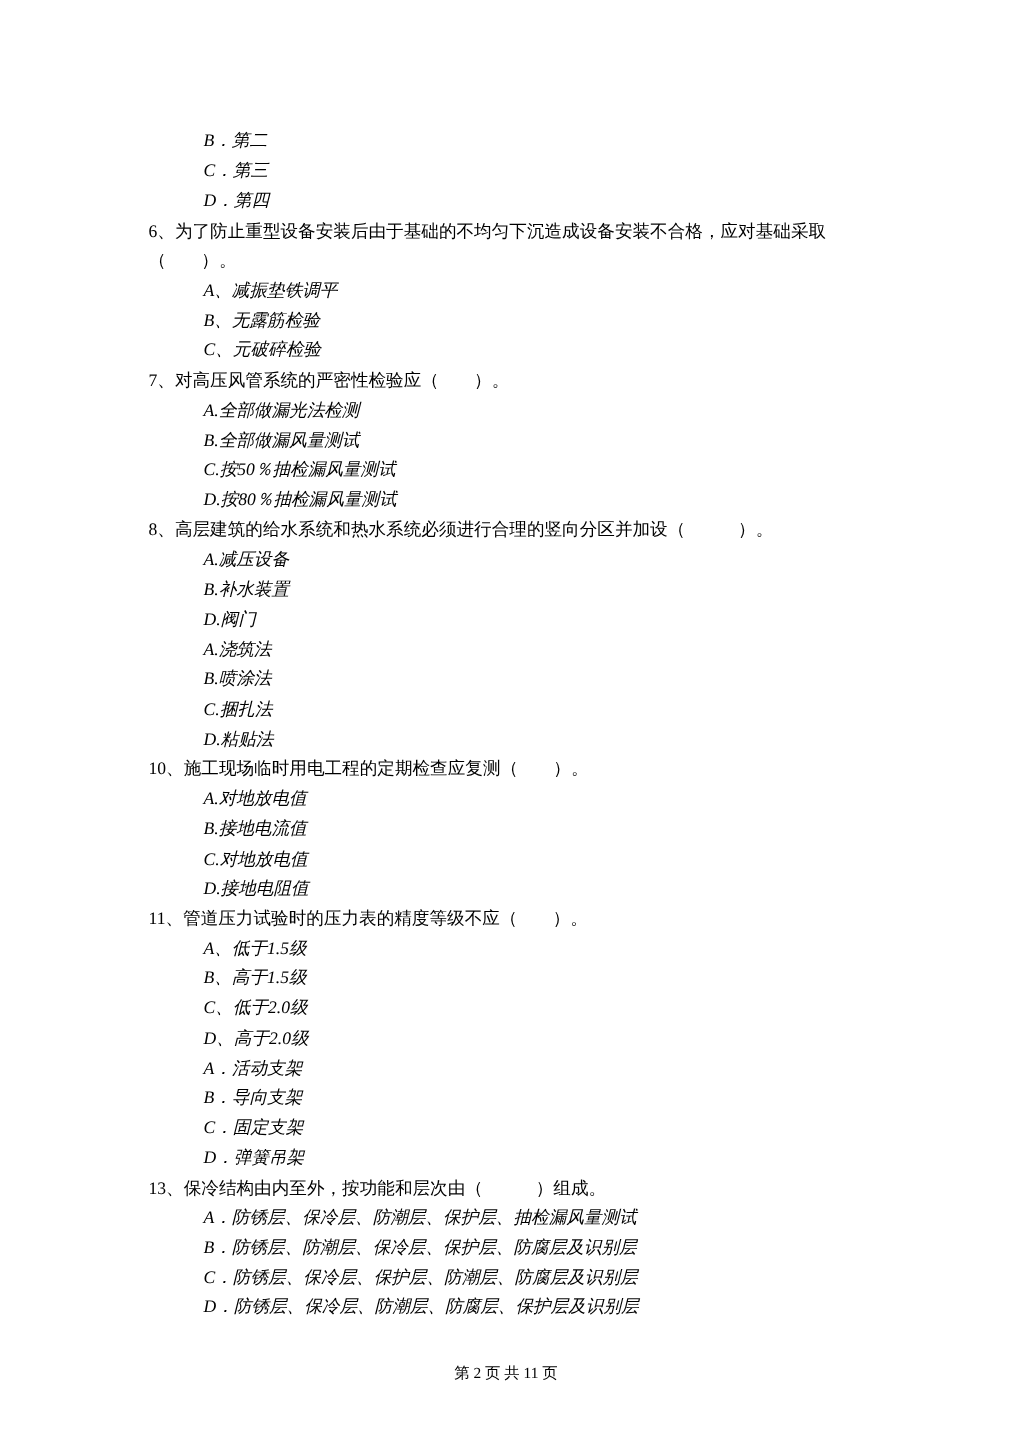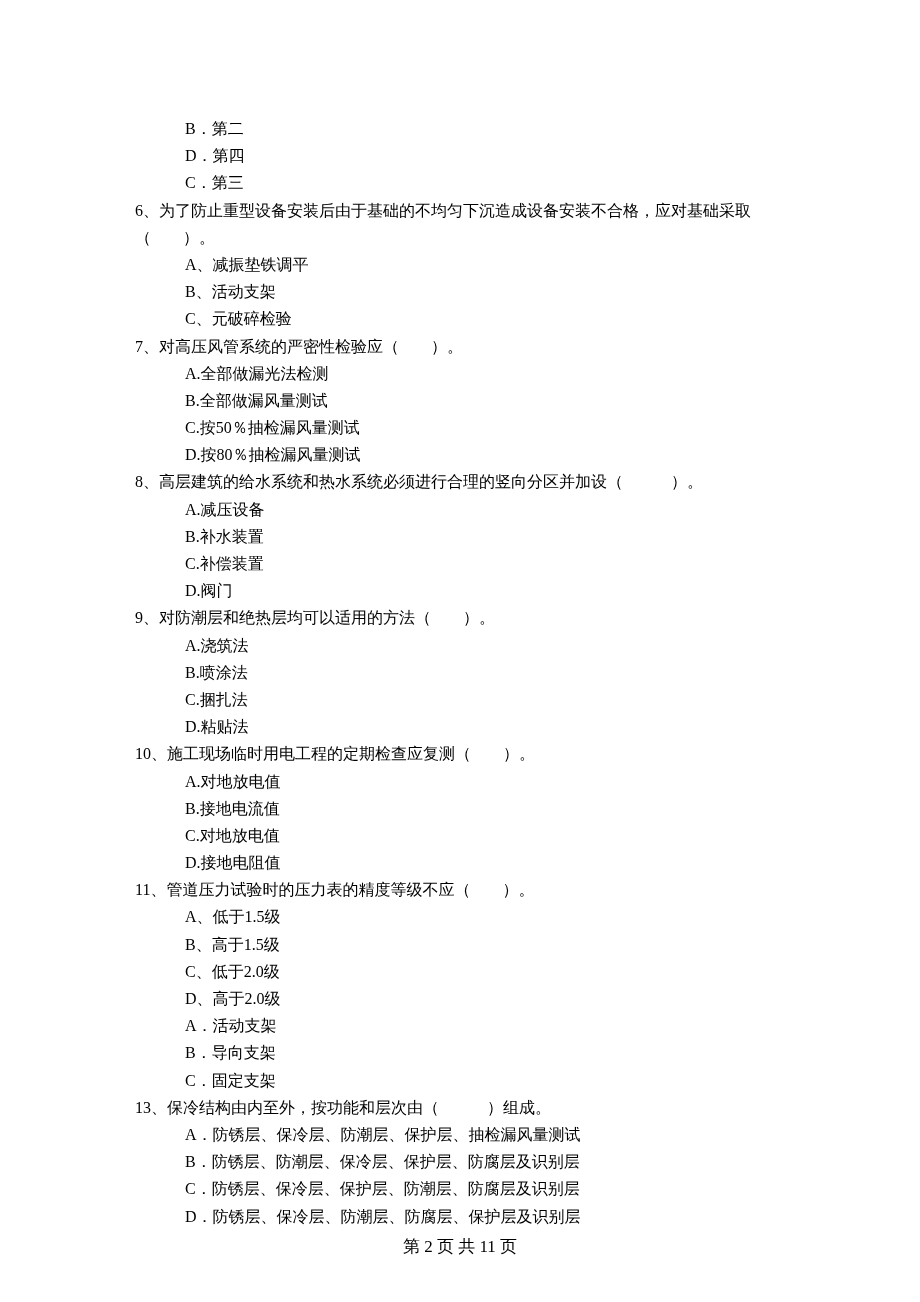--- a/index.html
+++ b/index.html
@@ -11,84 +11,84 @@
       font-size: 16px;
       line-height: 1.7;
       color: #000;
       position: relative;
     }
     .page {
       padding: 115px 130px 0 135px;
     }
     .option {
       padding-left: 50px;
+      font-style: italic;
     }
     .question {
       padding-left: 0;
     }
     .question-cont {
       padding-left: 0;
     }
     .footer {
       position: absolute;
       bottom: 40px;
       left: 0;
       right: 0;
       text-align: center;
-      font-size: 17px;
+      font-size: 14px;
     }
   </style>
 </head>
 <body>
 
 <div class="page">
 
   <div class="option">B．第二</div>
+  <div class="option">C．第三</div>
   <div class="option">D．第四</div>
-  <div class="option">C．第三</div>
 
   <div class="question">6、为了防止重型设备安装后由于基础的不均匀下沉造成设备安装不合格，应对基础采取</div>
   <div class="question-cont">（　　）。</div>
   <div class="option">A、减振垫铁调平</div>
-  <div class="option">B、活动支架</div>
+  <div class="option">B、无露筋检验</div>
   <div class="option">C、元破碎检验</div>
 
   <div class="question">7、对高压风管系统的严密性检验应（　　）。</div>
   <div class="option">A.全部做漏光法检测</div>
   <div class="option">B.全部做漏风量测试</div>
   <div class="option">C.按50％抽检漏风量测试</div>
   <div class="option">D.按80％抽检漏风量测试</div>
 
   <div class="question">8、高层建筑的给水系统和热水系统必须进行合理的竖向分区并加设（　　　）。</div>
   <div class="option">A.减压设备</div>
   <div class="option">B.补水装置</div>
-  <div class="option">C.补偿装置</div>
   <div class="option">D.阀门</div>
 
-  <div class="question">9、对防潮层和绝热层均可以适用的方法（　　）。</div>
   <div class="option">A.浇筑法</div>
   <div class="option">B.喷涂法</div>
   <div class="option">C.捆扎法</div>
   <div class="option">D.粘贴法</div>
 
   <div class="question">10、施工现场临时用电工程的定期检查应复测（　　）。</div>
   <div class="option">A.对地放电值</div>
   <div class="option">B.接地电流值</div>
   <div class="option">C.对地放电值</div>
   <div class="option">D.接地电阻值</div>
 
   <div class="question">11、管道压力试验时的压力表的精度等级不应（　　）。</div>
   <div class="option">A、低于1.5级</div>
   <div class="option">B、高于1.5级</div>
   <div class="option">C、低于2.0级</div>
   <div class="option">D、高于2.0级</div>
 
   <div class="option">A．活动支架</div>
   <div class="option">B．导向支架</div>
   <div class="option">C．固定支架</div>
+  <div class="option">D．弹簧吊架</div>
 
   <div class="question">13、保冷结构由内至外，按功能和层次由（　　　）组成。</div>
   <div class="option">A．防锈层、保冷层、防潮层、保护层、抽检漏风量测试</div>
   <div class="option">B．防锈层、防潮层、保冷层、保护层、防腐层及识别层</div>
   <div class="option">C．防锈层、保冷层、保护层、防潮层、防腐层及识别层</div>
   <div class="option">D．防锈层、保冷层、防潮层、防腐层、保护层及识别层</div>
 
 </div>
 
 <div class="footer">第 2 页 共 11 页</div>

